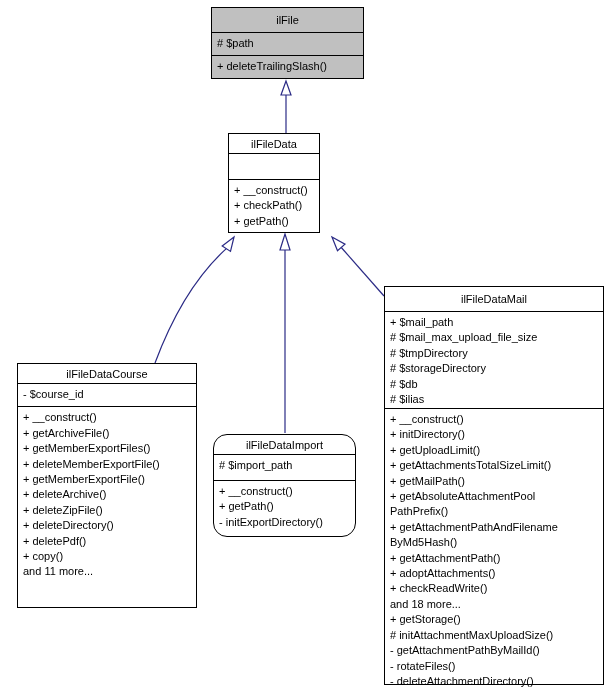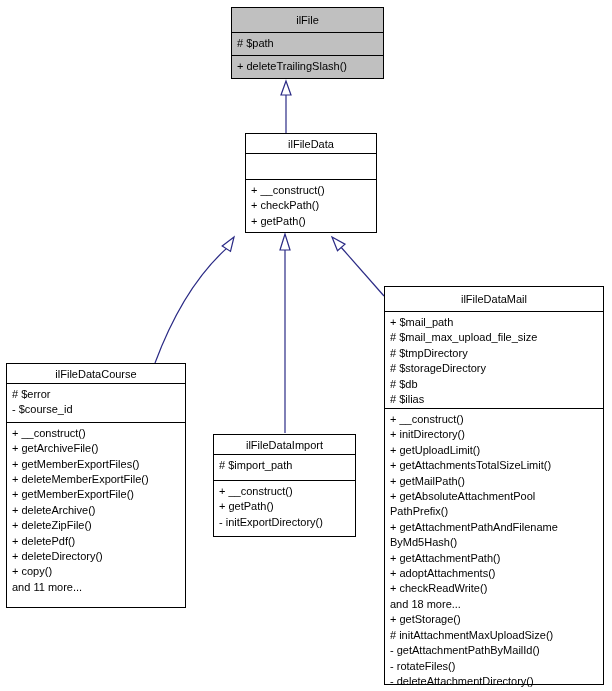--- a/index.html
+++ b/index.html
@@ -52,62 +52,61 @@
       <line x1="285" y1="433" x2="285" y2="250"></line>
       <polygon points="285,234 280,250 290,250"></polygon>
     </g>
 
     <g>
       <line x1="384" y1="296" x2="341.3" y2="247.5"></line>
       <polygon points="332,237 345.0,244.2 337.5,250.8"></polygon>
     </g>
   </svg>
 
-  <div class="uml-class gray" style="left:211px;top:7px;width:153px;height:72px;margin-left:20px;">
+  <div class="uml-class gray" style="left:211px;top:7px;width:153px;height:72px;">
     <div class="uml-title" style="height:25px;">ilFile</div>
     <div class="uml-attrs rowcenter" style="height:23px;padding-top:0;padding-bottom:0;">
         <div># $path</div>
       </div>
     <div class="uml-methods rowcenter" style="padding-top:0;padding-bottom:0;">
         <div>+ deleteTrailingSlash()</div>
       </div>
   </div>
 
-  <div class="uml-class" style="left:228px;top:133px;width:132px;height:100px;margin-left:17px;">
+  <div class="uml-class" style="left:228px;top:133px;width:92px;height:100px;">
     <div class="uml-title" style="height:20px;">ilFileData</div>
     <div class="uml-attrs" style="height:26px;"></div>
     <div class="uml-methods">
         <div>+ __construct()</div>
         <div>+ checkPath()</div>
         <div>+ getPath()</div>
       </div>
   </div>
 
-  <div class="uml-class" style="left:6px;top:363px;width:180px;height:245px;">
+  <div class="uml-class" style="left:17px;top:363px;width:180px;height:245px;">
     <div class="uml-title" style="height:20px;">ilFileDataCourse</div>
     <div class="uml-attrs">
-        <div># $error</div>
         <div>- $course_id</div>
       </div>
     <div class="uml-methods">
         <div>+ __construct()</div>
         <div>+ getArchiveFile()</div>
         <div>+ getMemberExportFiles()</div>
         <div>+ deleteMemberExportFile()</div>
         <div>+ getMemberExportFile()</div>
         <div>+ deleteArchive()</div>
         <div>+ deleteZipFile()</div>
+        <div>+ deleteDirectory()</div>
         <div>+ deletePdf()</div>
-        <div>+ deleteDirectory()</div>
         <div>+ copy()</div>
         <div>and 11 more...</div>
       </div>
   </div>
 
-  <div class="uml-class" style="left:213px;top:434px;width:143px;height:103px;">
+  <div class="uml-class" style="left:213px;top:434px;width:143px;height:103px;border-radius:14px;">
     <div class="uml-title" style="height:20px;">ilFileDataImport</div>
     <div class="uml-attrs" style="height:26px;">
         <div># $import_path</div>
       </div>
     <div class="uml-methods">
         <div>+ __construct()</div>
         <div>+ getPath()</div>
         <div>- initExportDirectory()</div>
       </div>
   </div>

